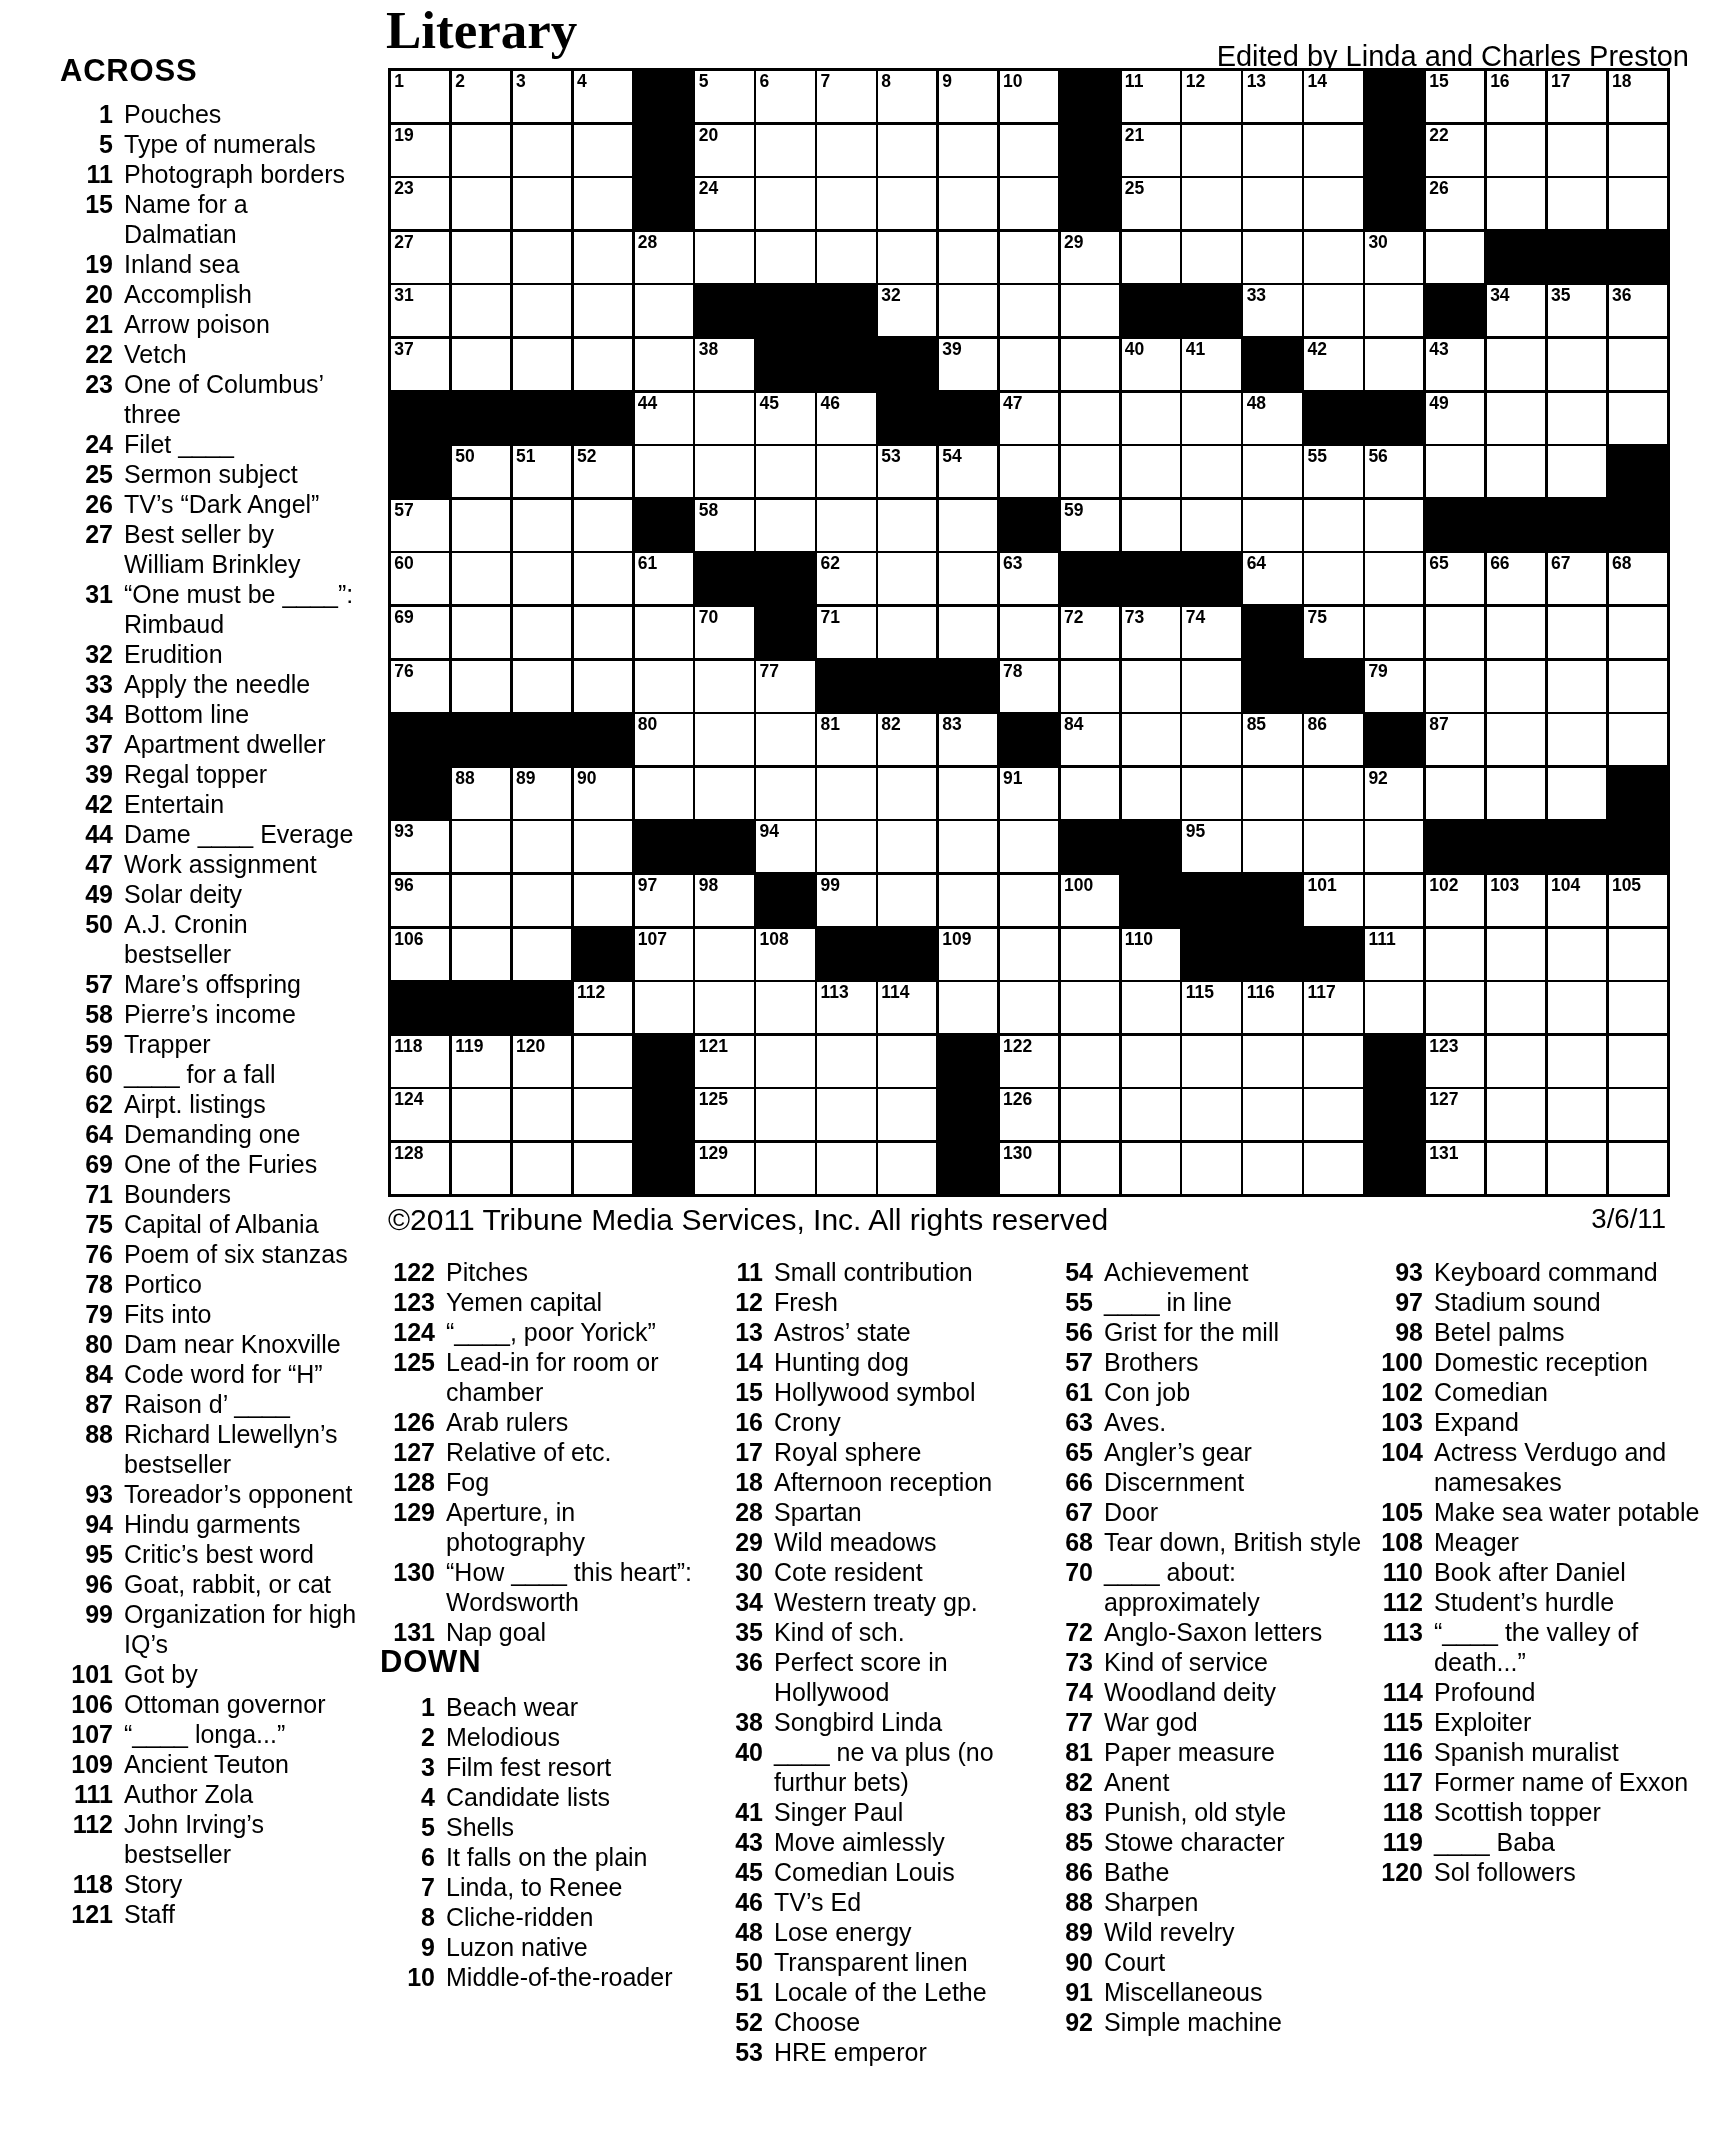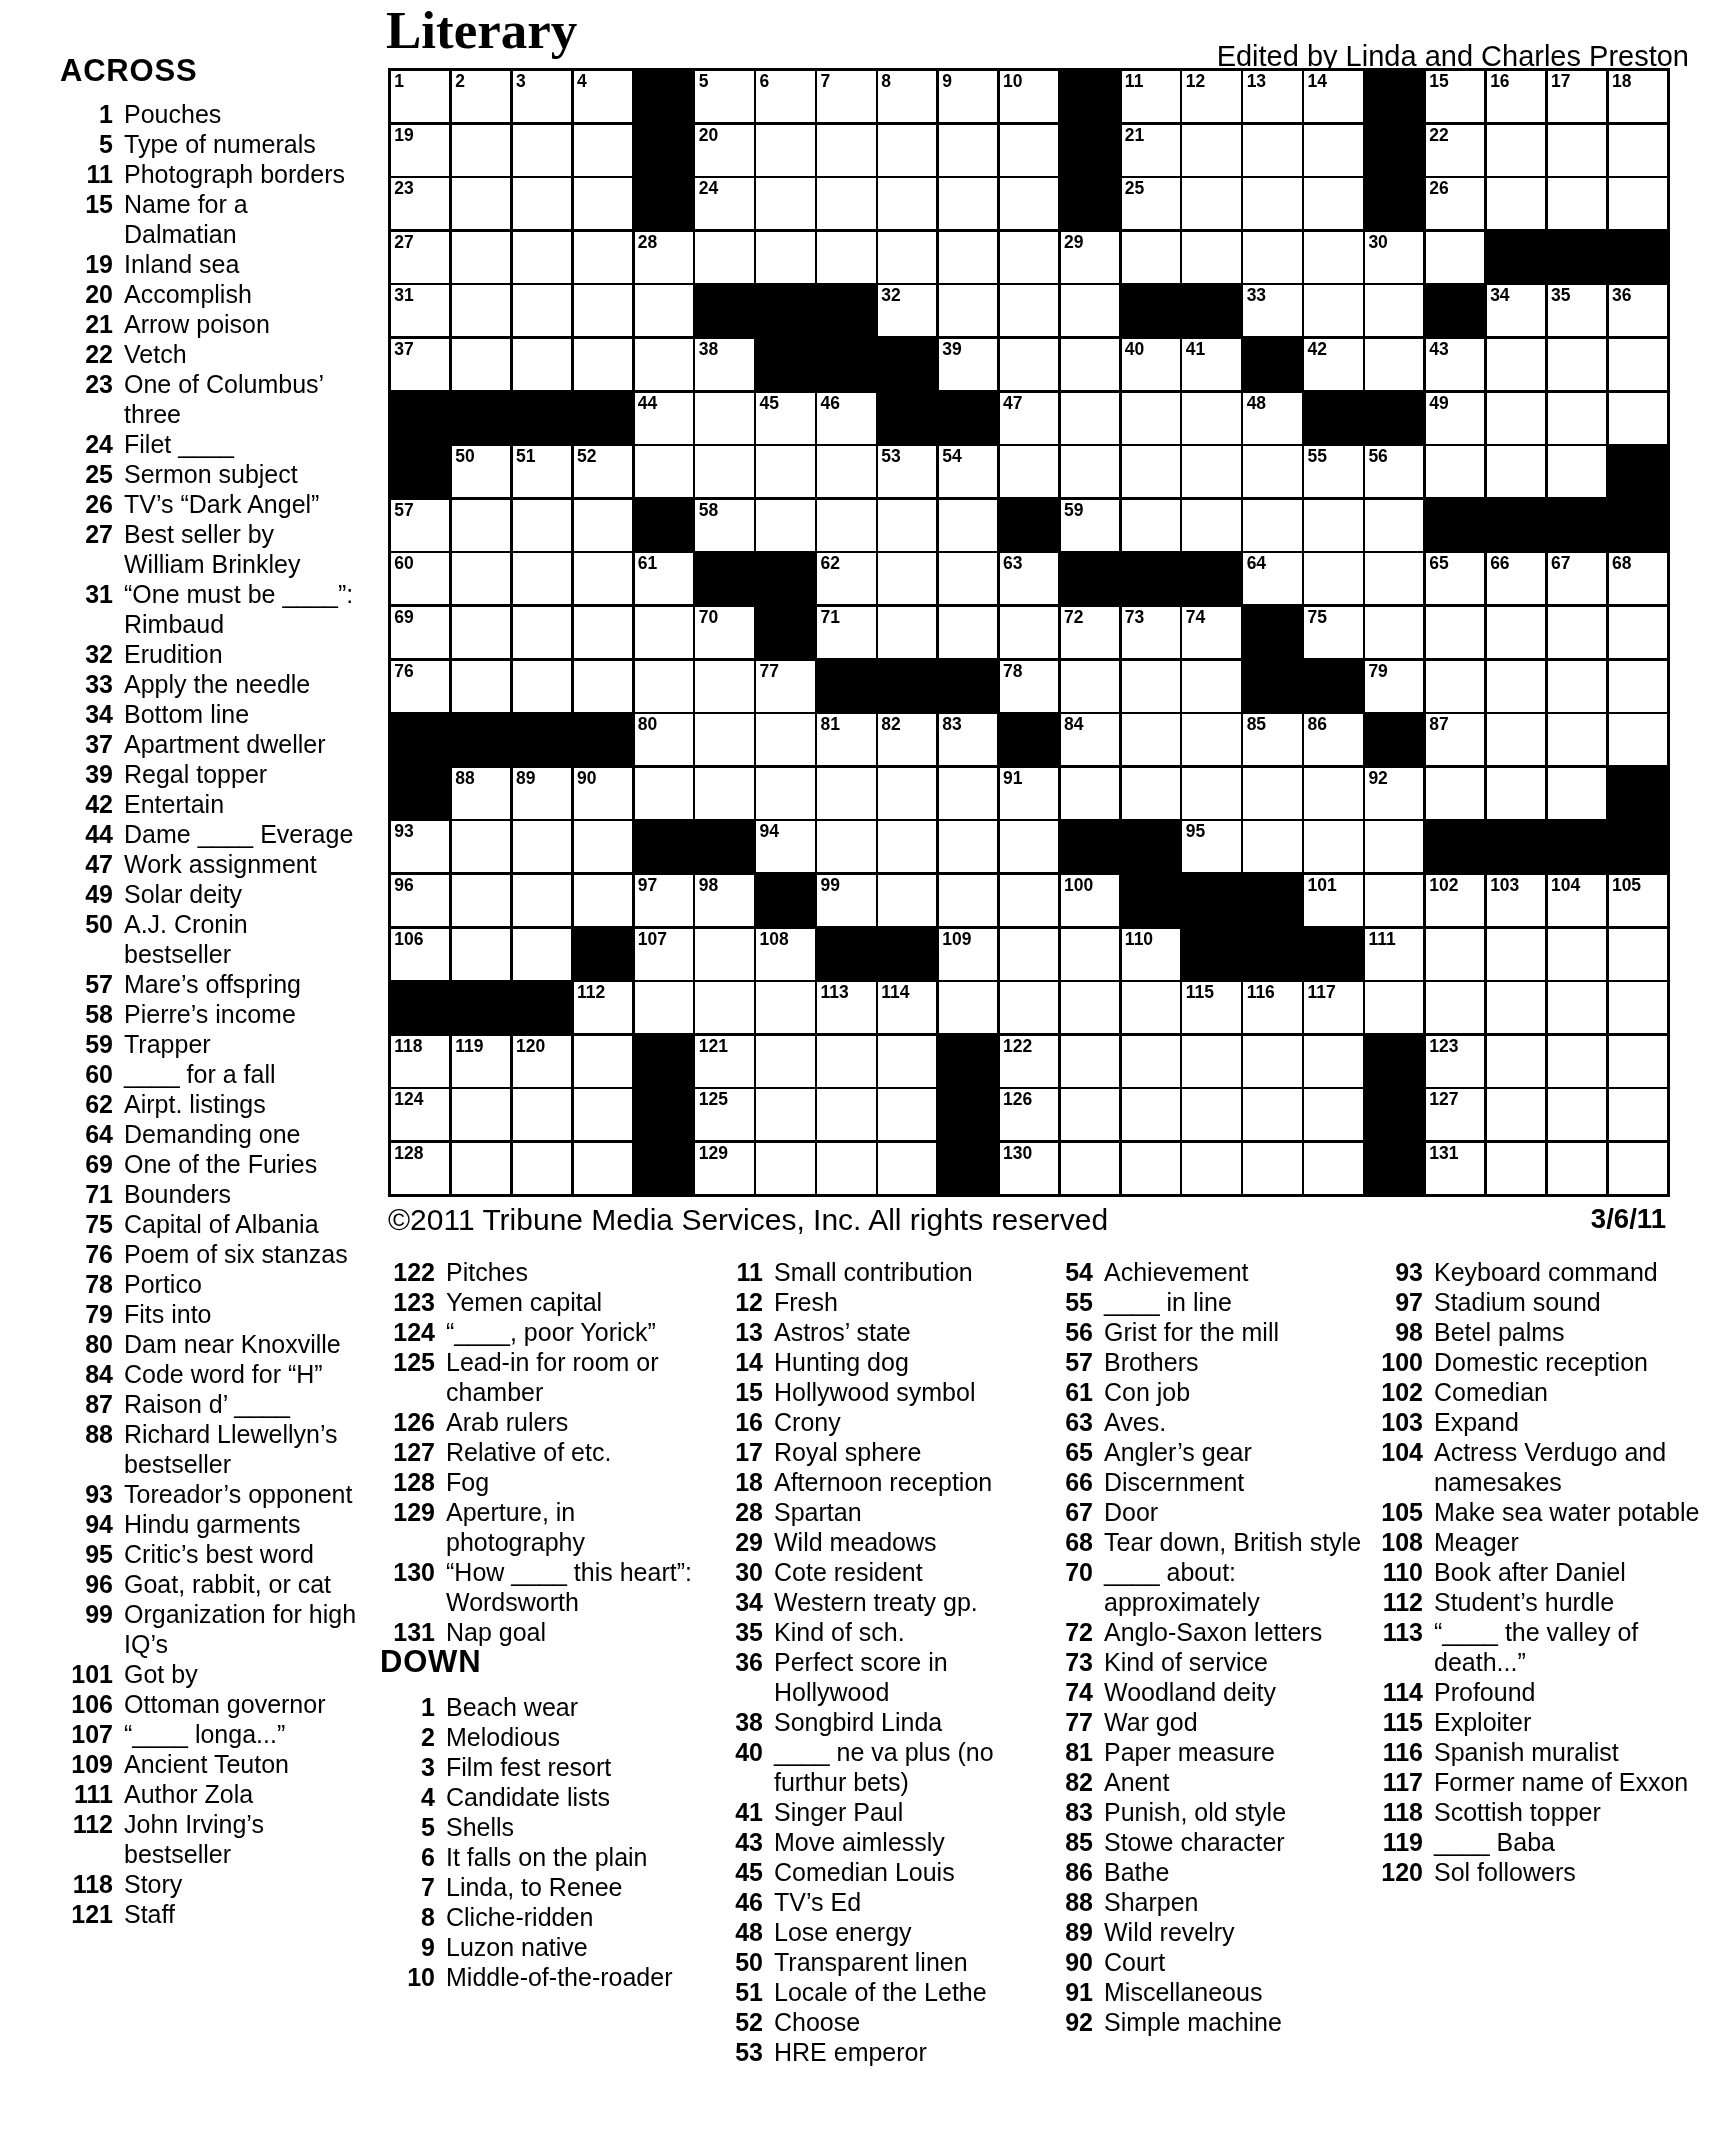--- a/index.html
+++ b/index.html
@@ -20,21 +20,21 @@
   .clue .n{flex:0 0 55px;text-align:right;padding-right:11px;font-weight:bold;}
   .clue .t{flex:1;}
   .down-head{margin-bottom:15px;}
   #grid{position:absolute;left:388px;top:68px;width:1282px;height:1129px;
         display:grid;grid-template-columns:repeat(21,1fr);grid-template-rows:repeat(21,1fr);
         gap:2.5px;background:#000;border:3.3px solid #000;box-sizing:border-box;}
   .cell{position:relative;background:#fff;}
   .cell.black{background:#000;}
   .cell .num{position:absolute;top:0px;left:3.3px;font-size:17.5px;font-weight:bold;line-height:20px;}
   #copyright{position:absolute;left:388px;top:1203px;font-size:30px;}
-  #date{position:absolute;right:63px;top:1203px;font-size:27.6px;font-weight:bold;}
+  #date{position:absolute;right:63px;top:1203px;font-size:27.6px;}
 </style>
 </head>
 <body>
 
 <div id="page">
   <div class="page-title">Literary</div>
   <div class="editor">Edited by Linda and Charles Preston</div>
   <div id="across-head" class="sec-head">ACROSS</div>
 
   <div id="left-col" class="clue-col">

